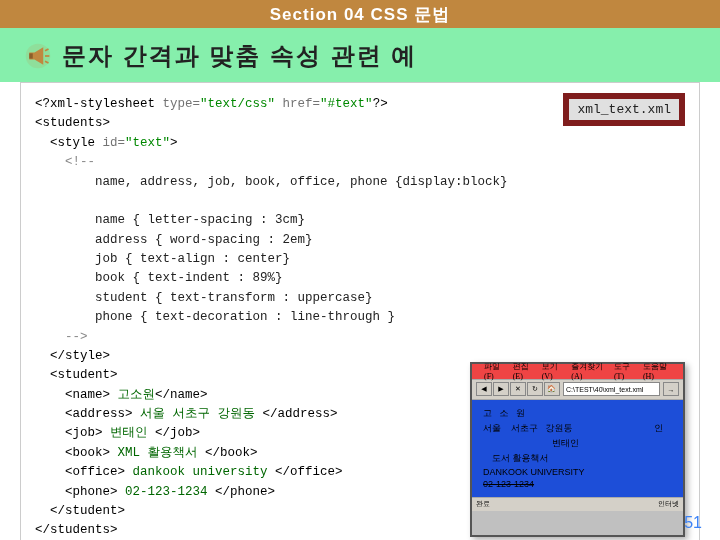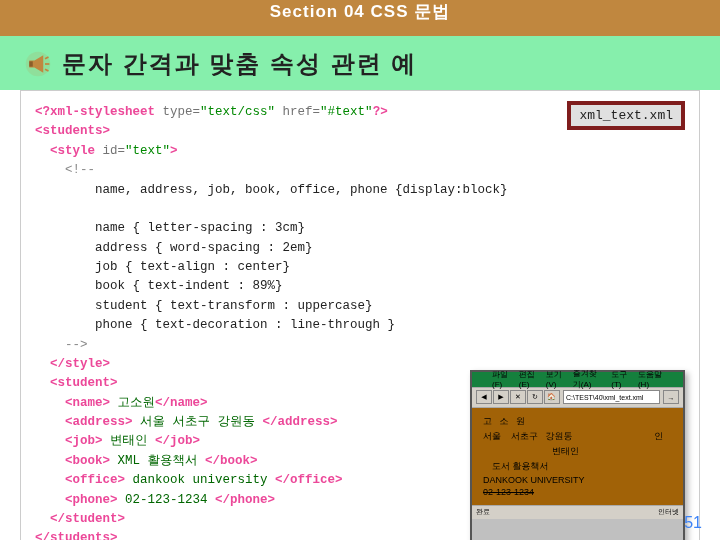--- a/index.html
+++ b/index.html
@@ -8,23 +8,23 @@
       height: 540px;
       background: #ffffff;
       font-family: Arial, sans-serif;
       position: relative;
       overflow: hidden;
     }
 
     
     .header {
       background: #c0873f;
-      height: 36px;
-      display: flex;
-      align-items: flex-start;
+      height: 28px;
+      display: flex;
+      align-items: center;
       justify-content: center;
     }
     .header-title {
       color: #ffffff;
       font-size: 17px;
       font-weight: bold;
       letter-spacing: 1px;
     }
 
     
@@ -59,34 +59,34 @@
 
     
     .code-block {
       font-family: 'Courier New', Courier, monospace;
       font-size: 12.5px;
       color: #222222;
       line-height: 1.55;
       white-space: pre;
     }
 
-    .code-tag { color: #ec4899; font-weight: bold; }
+    .code-tag { color: #000000; font-weight: normal; }
     .code-attr { color: #737373; }
     .code-value { color: #008800; }
     .code-comment { color: #888888; }
     .code-normal { color: #222222; }
     .code-green { color: #006600; }
 
     
     .xml-label {
       position: absolute;
       top: 10px;
       right: 14px;
       background: #e0e0e0;
-      border: 4px solid #7f1d1d;
+      border: 6px solid #7f1d1d;
       padding: 3px 8px;
       font-family: 'Courier New', Courier, monospace;
       font-size: 13px;
       color: #222222;
     }
 
     
     .browser-window {
       position: absolute;
       bottom: 16px;
@@ -117,29 +117,30 @@
       height: 10px;
       background: #c0c0c0;
       border: 1px solid #888;
       display: inline-block;
       font-size: 7px;
       line-height: 10px;
       text-align: center;
       cursor: pointer;
     }
     .browser-menu-bar {
-      background: #15803d;
+      background: #ef4444;
       height: 16px;
       display: flex;
       align-items: center;
-      padding: 0 20px;
+      padding: 0 12px;
       font-size: 8px;
       color: #000;
       gap: 8px;
       border-bottom: 1px solid #aaa;
+      font-family: Liberation Serif, serif;
     }
     .browser-toolbar {
       background: #d4d0c8;
       height: 20px;
       display: flex;
       align-items: center;
       padding: 0 4px;
       gap: 3px;
       border-bottom: 1px solid #aaa;
     }
@@ -162,21 +163,21 @@
       border: 1px solid #888;
       height: 14px;
       flex: 1;
       font-size: 7px;
       padding: 0 2px;
       display: flex;
       align-items: center;
       color: #000;
     }
     .browser-content {
-      background: #a16207;
+      background: #1d4ed8;
       padding: 6px 8px;
       height: calc(100% - 74px);
       overflow: hidden;
       font-family: '굴림', Arial, sans-serif;
       font-size: 9px;
     }
     .browser-table {
       width: 100%;
       border-collapse: collapse;
       font-size: 9px;

